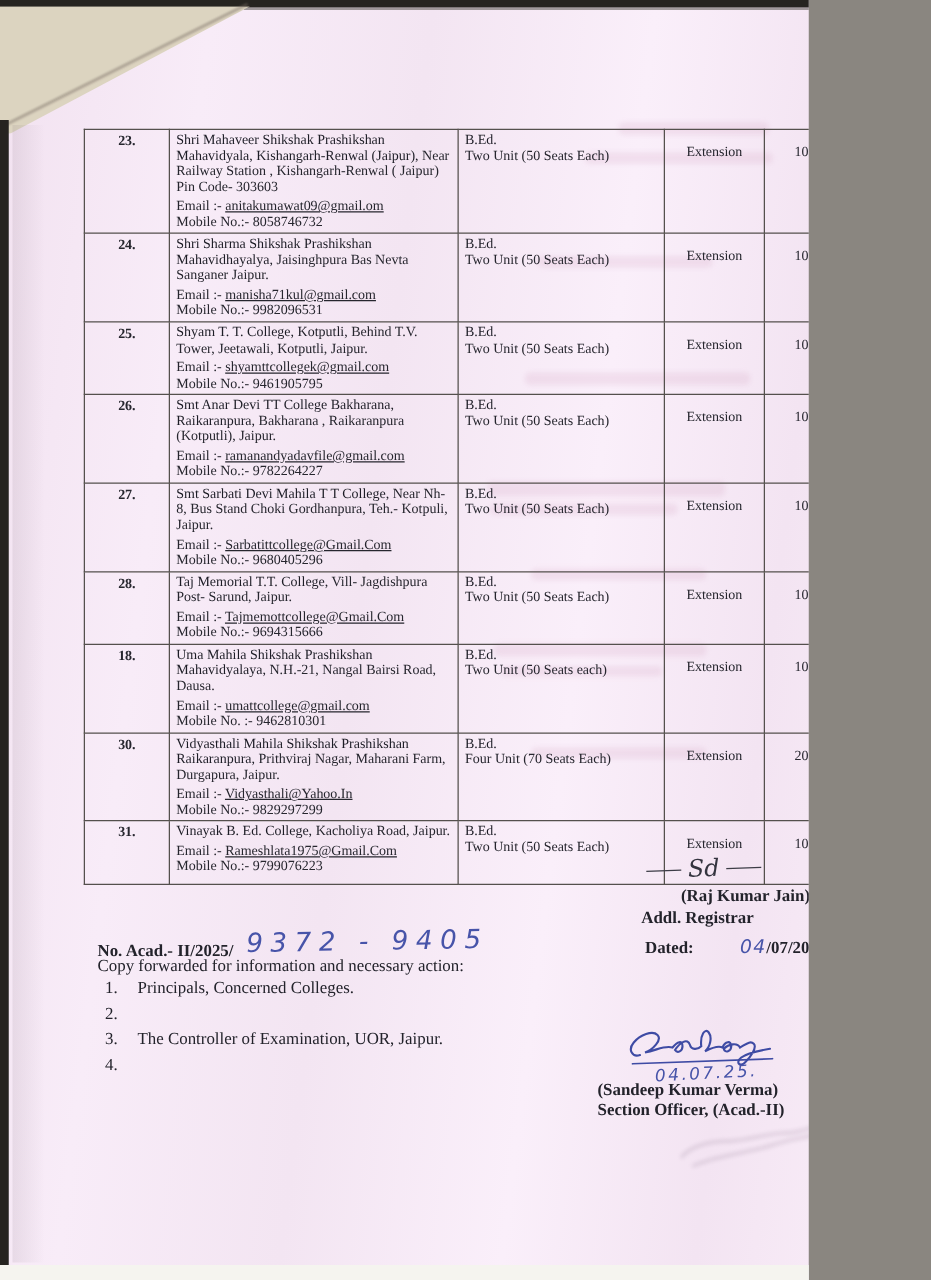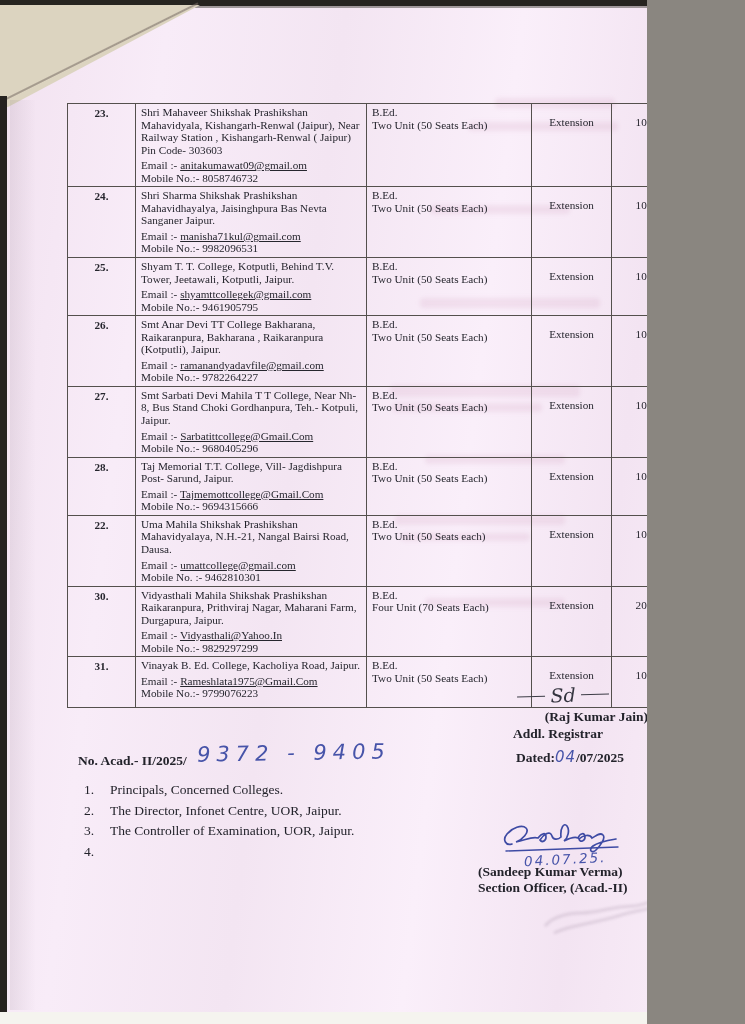--- a/index.html
+++ b/index.html
@@ -43,21 +43,21 @@
   .abs{position:absolute;z-index:3;color:#23232b;}
   .t{font-size:13.5px;}
   .bold{font-weight:700;text-align:right;}
   .sd{left:498px;top:684px;width:130px;display:flex;align-items:center;justify-content:center;
       gap:5px;transform:rotate(-2deg);}
   .sd .dash{width:28px;border-top:1.7px solid #3c3c46;height:0;}
   .sd .sdtxt{font-family:"DejaVu Serif",serif;font-style:italic;font-size:19px;color:#34343f;}
   .hand{font-family:"DejaVu Sans",sans-serif;font-style:italic;color:#4754a9;}
   .refnum{font-size:21px;letter-spacing:6px;display:inline-block;transform:rotate(-1deg);
           position:relative;top:-5px;margin-left:10px;}
-  .day{font-size:15px;letter-spacing:1px;}
+  .day{font-size:15px;letter-spacing:1px;margin-left:37px;}
   .fwd-item{display:flex;margin-bottom:4.5px;}
   .fwd-num{width:26px;flex:none;}
   .sigdate{font-size:13.5px;letter-spacing:2px;transform:rotate(-3deg);}
   .ghost{opacity:.32;filter:blur(1.5px);transform:rotate(-8deg);}
 </style>
 </head>
 <body>
 
 <div class="scan">
 
@@ -203,21 +203,21 @@
       </td>
       <td class="c-course">
         <div class="b">B.Ed.</div>
         <div>Two Unit (50 Seats Each)</div>
       </td>
       <td class="c-status">Extension</td>
       <td class="c-seats">100</td>
     </tr>
 
     <tr>
-      <td class="c-sno">22.</td>
+      <td class="c-sno">18.</td>
       <td class="c-name">
         <span class="b">Uma Mahila Shikshak Prashikshan Mahavidyalaya,</span>
         <span>N.H.-21, Nangal Bairsi Road, Dausa.</span>
         <div></div>
         <div class="email-line">
           <span>Email :-</span>
           <span class="email">umattcollege@gmail.com</span>
         </div>
         <div>Mobile No. :-  9462810301</div>
       </td>
@@ -279,28 +279,28 @@
   <div class="abs t bold" style="left:468px;top:709px;width:180px;text-align:right">(Raj Kumar Jain)</div>
   <div class="abs t bold" style="left:468px;top:726px;width:180px;text-align:center">Addl. Registrar</div>
 
   <div class="abs t" style="left:78px;top:746px;white-space:nowrap">
     <span class="bold">No. Acad.- II/2025/</span><span class="hand refnum">9372 - 9405</span>
   </div>
   <div class="abs t" style="left:516px;top:748px;white-space:nowrap">
     <span class="bold">Dated:</span><span class="hand day">04</span><span class="bold">/07/2025</span>
   </div>
 
+  <div class="abs t" style="left:78px;top:765px">Copy forwarded for information and necessary action:</div>
   <div class="abs t" style="left:84px;top:782px;width:420px">
     <div class="fwd-item">
       <span class="fwd-num">1.</span>
       <span>Principals, Concerned Colleges.</span>
     </div>
     <div class="fwd-item">
       <span class="fwd-num">2.</span>
-      <span>The Director, Infonet Centre, UOR, Jaipur.</span>
     </div>
     <div class="fwd-item">
       <span class="fwd-num">3.</span>
       <span>The Controller of Examination, UOR, Jaipur.</span>
     </div>
     <div class="fwd-item">
       <span class="fwd-num">4.</span>
     </div>
   </div>
 

